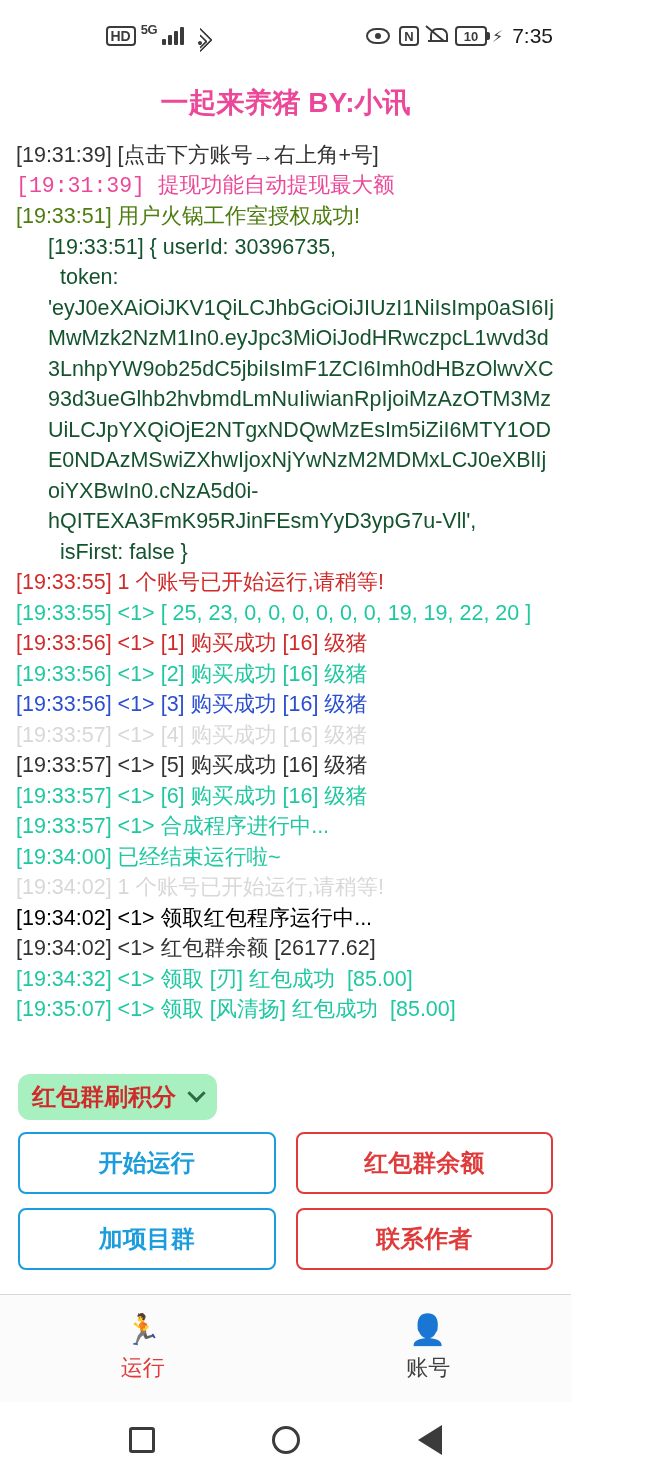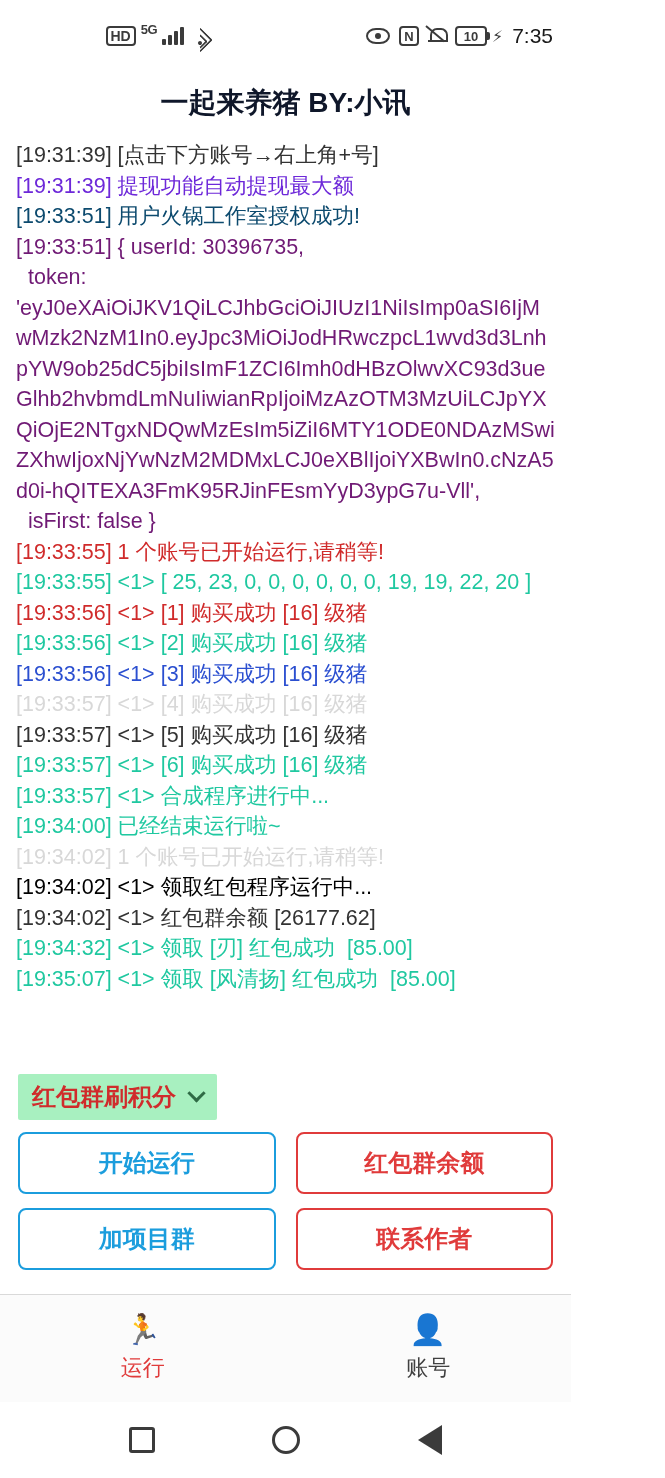--- a/index.html
+++ b/index.html
@@ -149,21 +149,21 @@
   .clock { font-size: 21px; color:#1a1a1a; }
 
   
   .title-bar {
     flex: 0 0 62px;
     display: flex;
     align-items: center;
     justify-content: center;
     font-size: 28px;
     font-weight: bold;
-    color: #0f172a;
+    color: #ec4899;
   }
 
   
   .log {
     flex: 1 1 auto;
     padding: 6px 16px 4px 16px;
     overflow: hidden;
     font-size: 21.5px;
     line-height: 30.5px;
     word-break: break-word;
@@ -173,21 +173,21 @@
   
   .controls {
     flex: 0 0 auto;
     padding: 6px 18px 10px 18px;
   }
   .select-wrap {
     display: inline-flex;
     align-items: center;
     gap: 14px;
     background: #a8f0c0;
-    border-radius: 2px;
+    border-radius: 12px;
     padding: 7px 14px;
     margin-bottom: 12px;
   }
   .select-label {
     font-size: 24px;
     font-weight: bold;
     color: #d02b2b;
   }
   .chev {
     width: 13px; height: 13px;
@@ -296,23 +296,23 @@
         <span class="bolt">⚡</span>
       </span>
       <span class="clock">7:35</span>
     </div>
   </div>
 
   <div class="title-bar">一起来养猪 BY:小讯</div>
 
   <div class="log">
       <div class="log-line" style="color: rgb(51, 51, 51);">[19:31:39] [点击下方账号→右上角+号]</div>
-      <div class="log-line" style="color: #6d28d9;">[19:31:39] 提现功能自动提现最大额</div>
-      <div class="log-line" style="color: #0c4a6e;">[19:33:51] 用户火锅工作室授权成功!</div>
-      <div class="log-line" style="color: #701a75;">[19:33:51] { userId: 30396735,
+      <div class="log-line" style="color: #ec4899; font-family: Liberation Mono, monospace;">[19:31:39] 提现功能自动提现最大额</div>
+      <div class="log-line" style="color: #4d7c0f;">[19:33:51] 用户火锅工作室授权成功!</div>
+      <div class="log-line" style="color: #14532d; margin-left: 32px;">[19:33:51] { userId: 30396735,
   token: 'eyJ0eXAiOiJKV1QiLCJhbGciOiJIUzI1NiIsImp0aSI6IjMwMzk2NzM1In0.eyJpc3MiOiJodHRwczpcL1wvd3d3LnhpYW9ob25dC5jbiIsImF1ZCI6Imh0dHBzOlwvXC93d3ueGlhb2hvbmdLmNuIiwianRpIjoiMzAzOTM3MzUiLCJpYXQiOjE2NTgxNDQwMzEsIm5iZiI6MTY1ODE0NDAzMSwiZXhwIjoxNjYwNzM2MDMxLCJ0eXBlIjoiYXBwIn0.cNzA5d0i-hQITEXA3FmK95RJinFEsmYyD3ypG7u-Vll',
   isFirst: false }</div>
       <div class="log-line" style="color: rgb(208, 43, 43);">[19:33:55] 1 个账号已开始运行,请稍等!</div>
       <div class="log-line" style="color: rgb(31, 200, 160);">[19:33:55] &lt;1&gt; [ 25, 23, 0, 0, 0, 0, 0, 0, 19, 19, 22, 20 ]</div>
       <div class="log-line" style="color: rgb(208, 43, 43);">[19:33:56] &lt;1&gt; [1] 购买成功 [16] 级猪</div>
       <div class="log-line" style="color: rgb(31, 200, 160);">[19:33:56] &lt;1&gt; [2] 购买成功 [16] 级猪</div>
       <div class="log-line" style="color: rgb(43, 79, 208);">[19:33:56] &lt;1&gt; [3] 购买成功 [16] 级猪</div>
       <div class="log-line" style="color: rgb(216, 216, 216);">[19:33:57] &lt;1&gt; [4] 购买成功 [16] 级猪</div>
       <div class="log-line" style="color: rgb(51, 51, 51);">[19:33:57] &lt;1&gt; [5] 购买成功 [16] 级猪</div>
       <div class="log-line" style="color: rgb(31, 200, 160);">[19:33:57] &lt;1&gt; [6] 购买成功 [16] 级猪</div>

